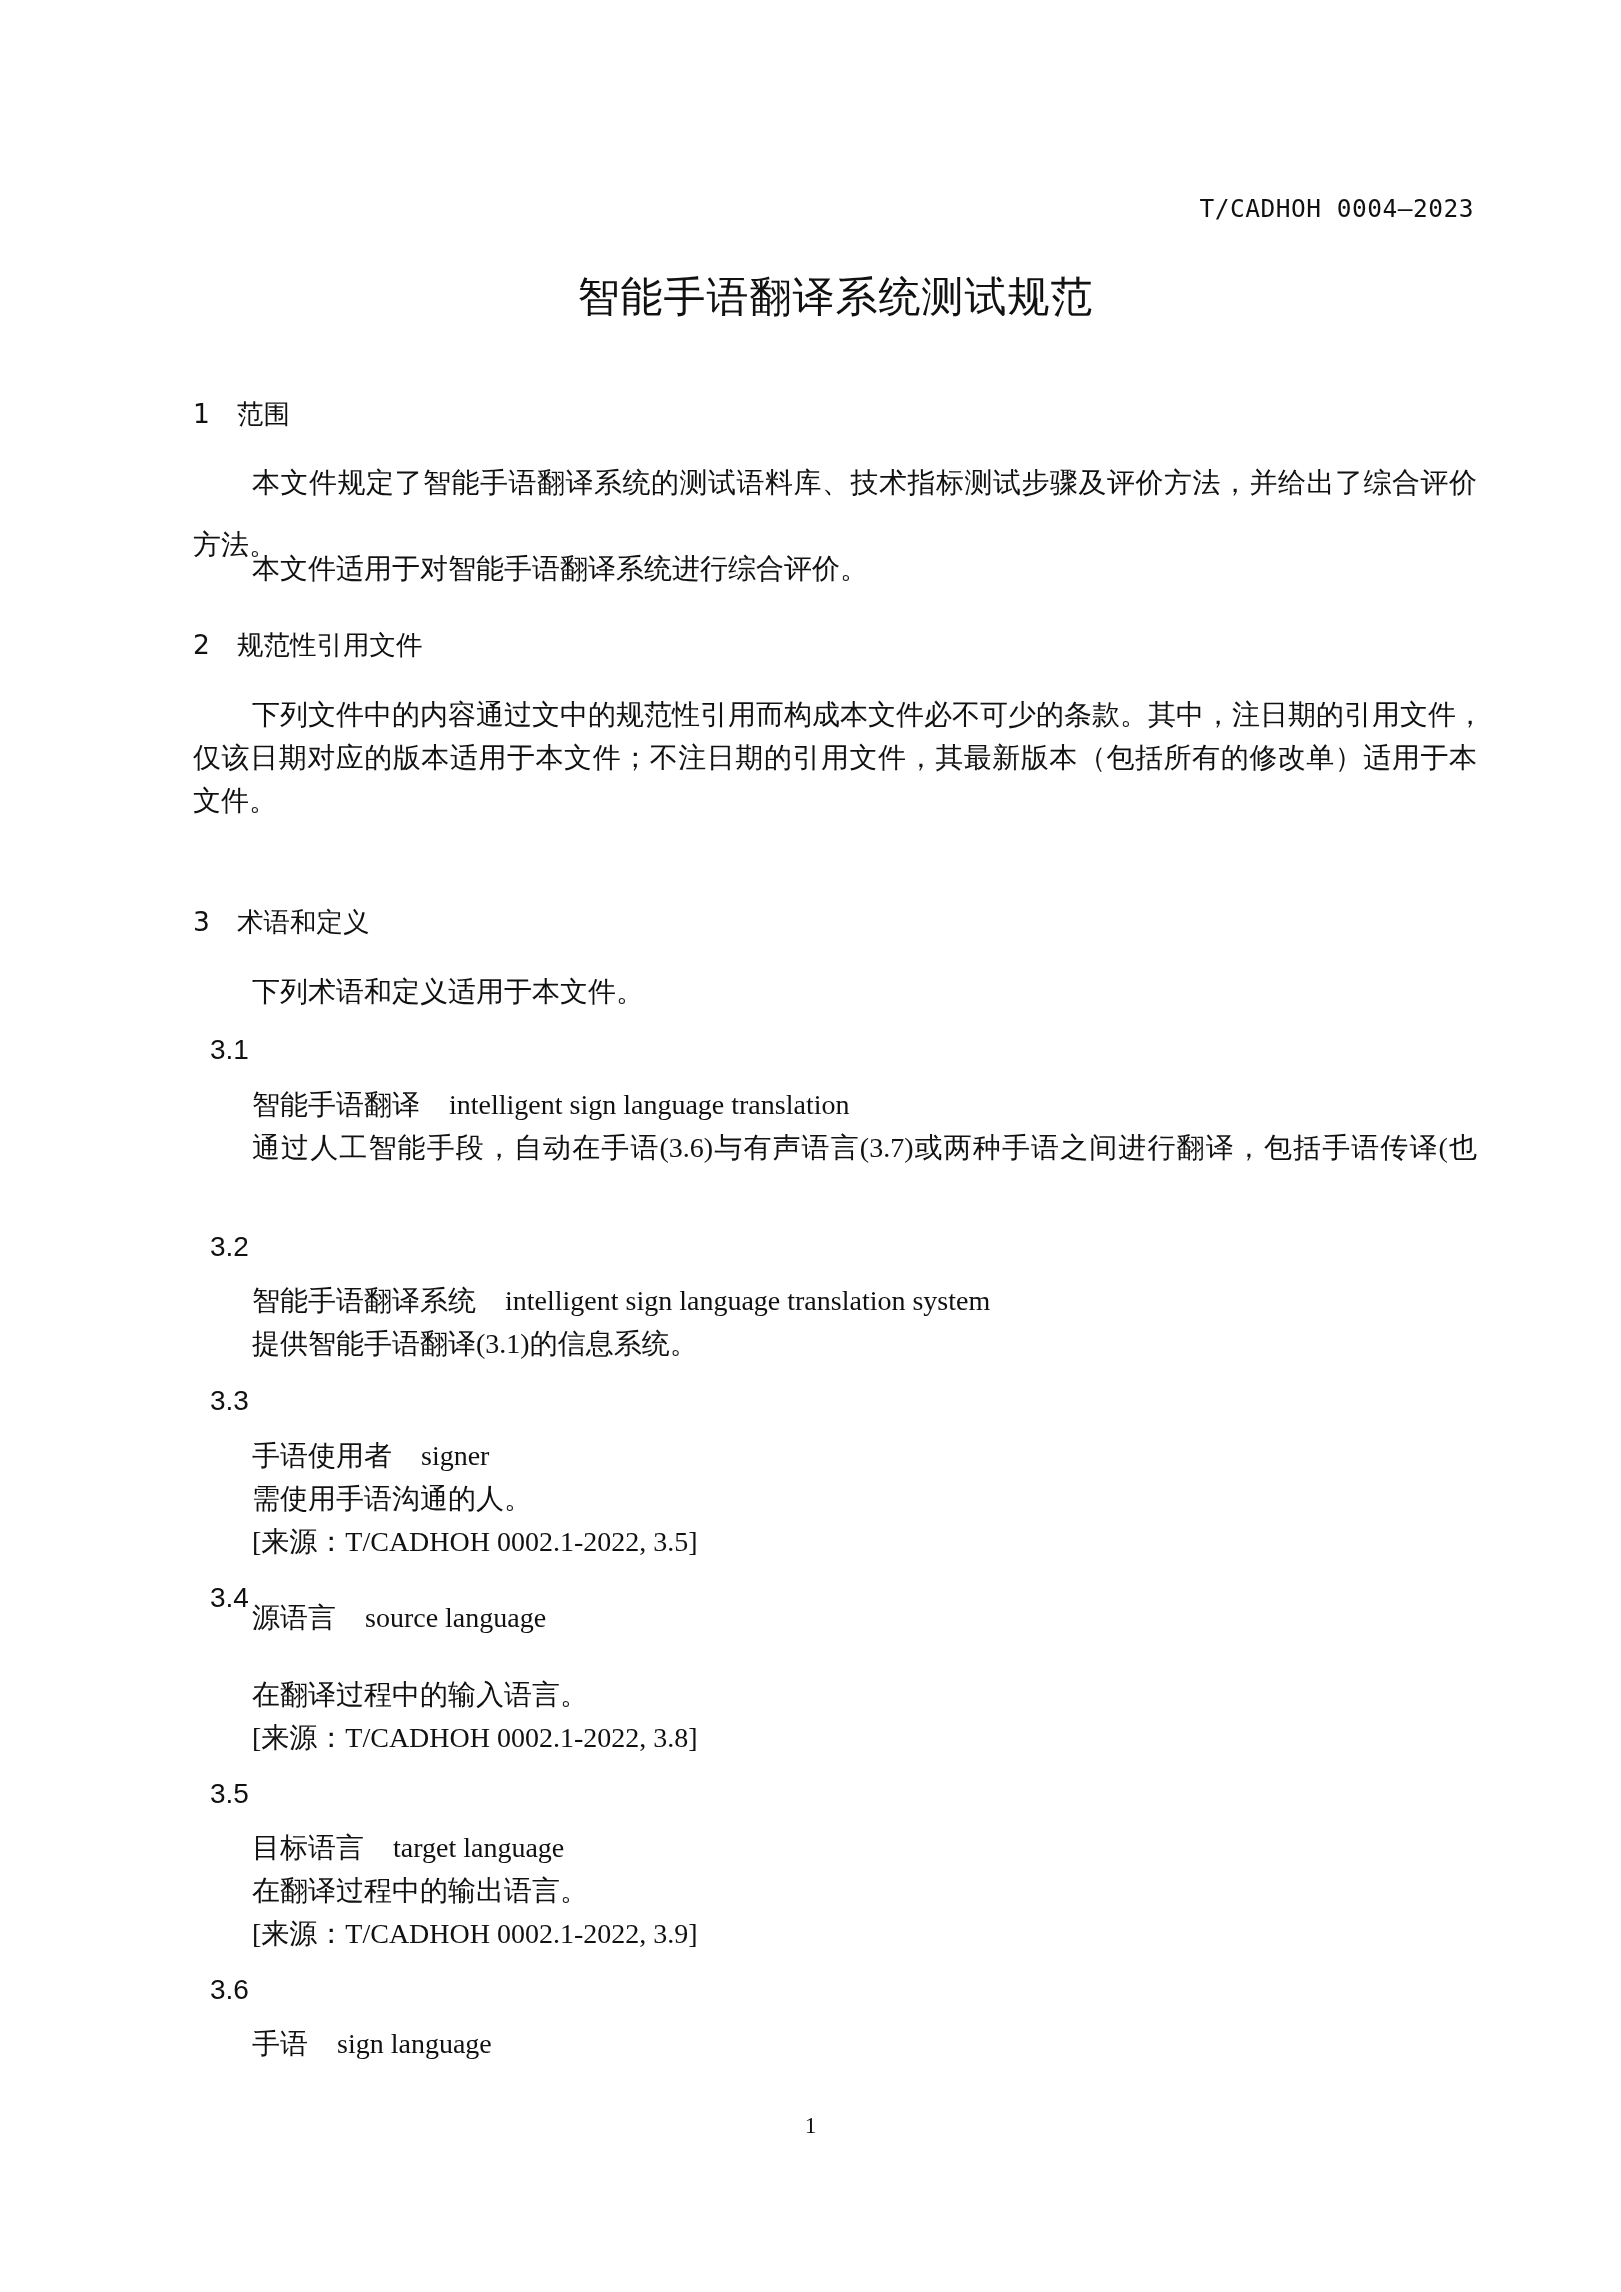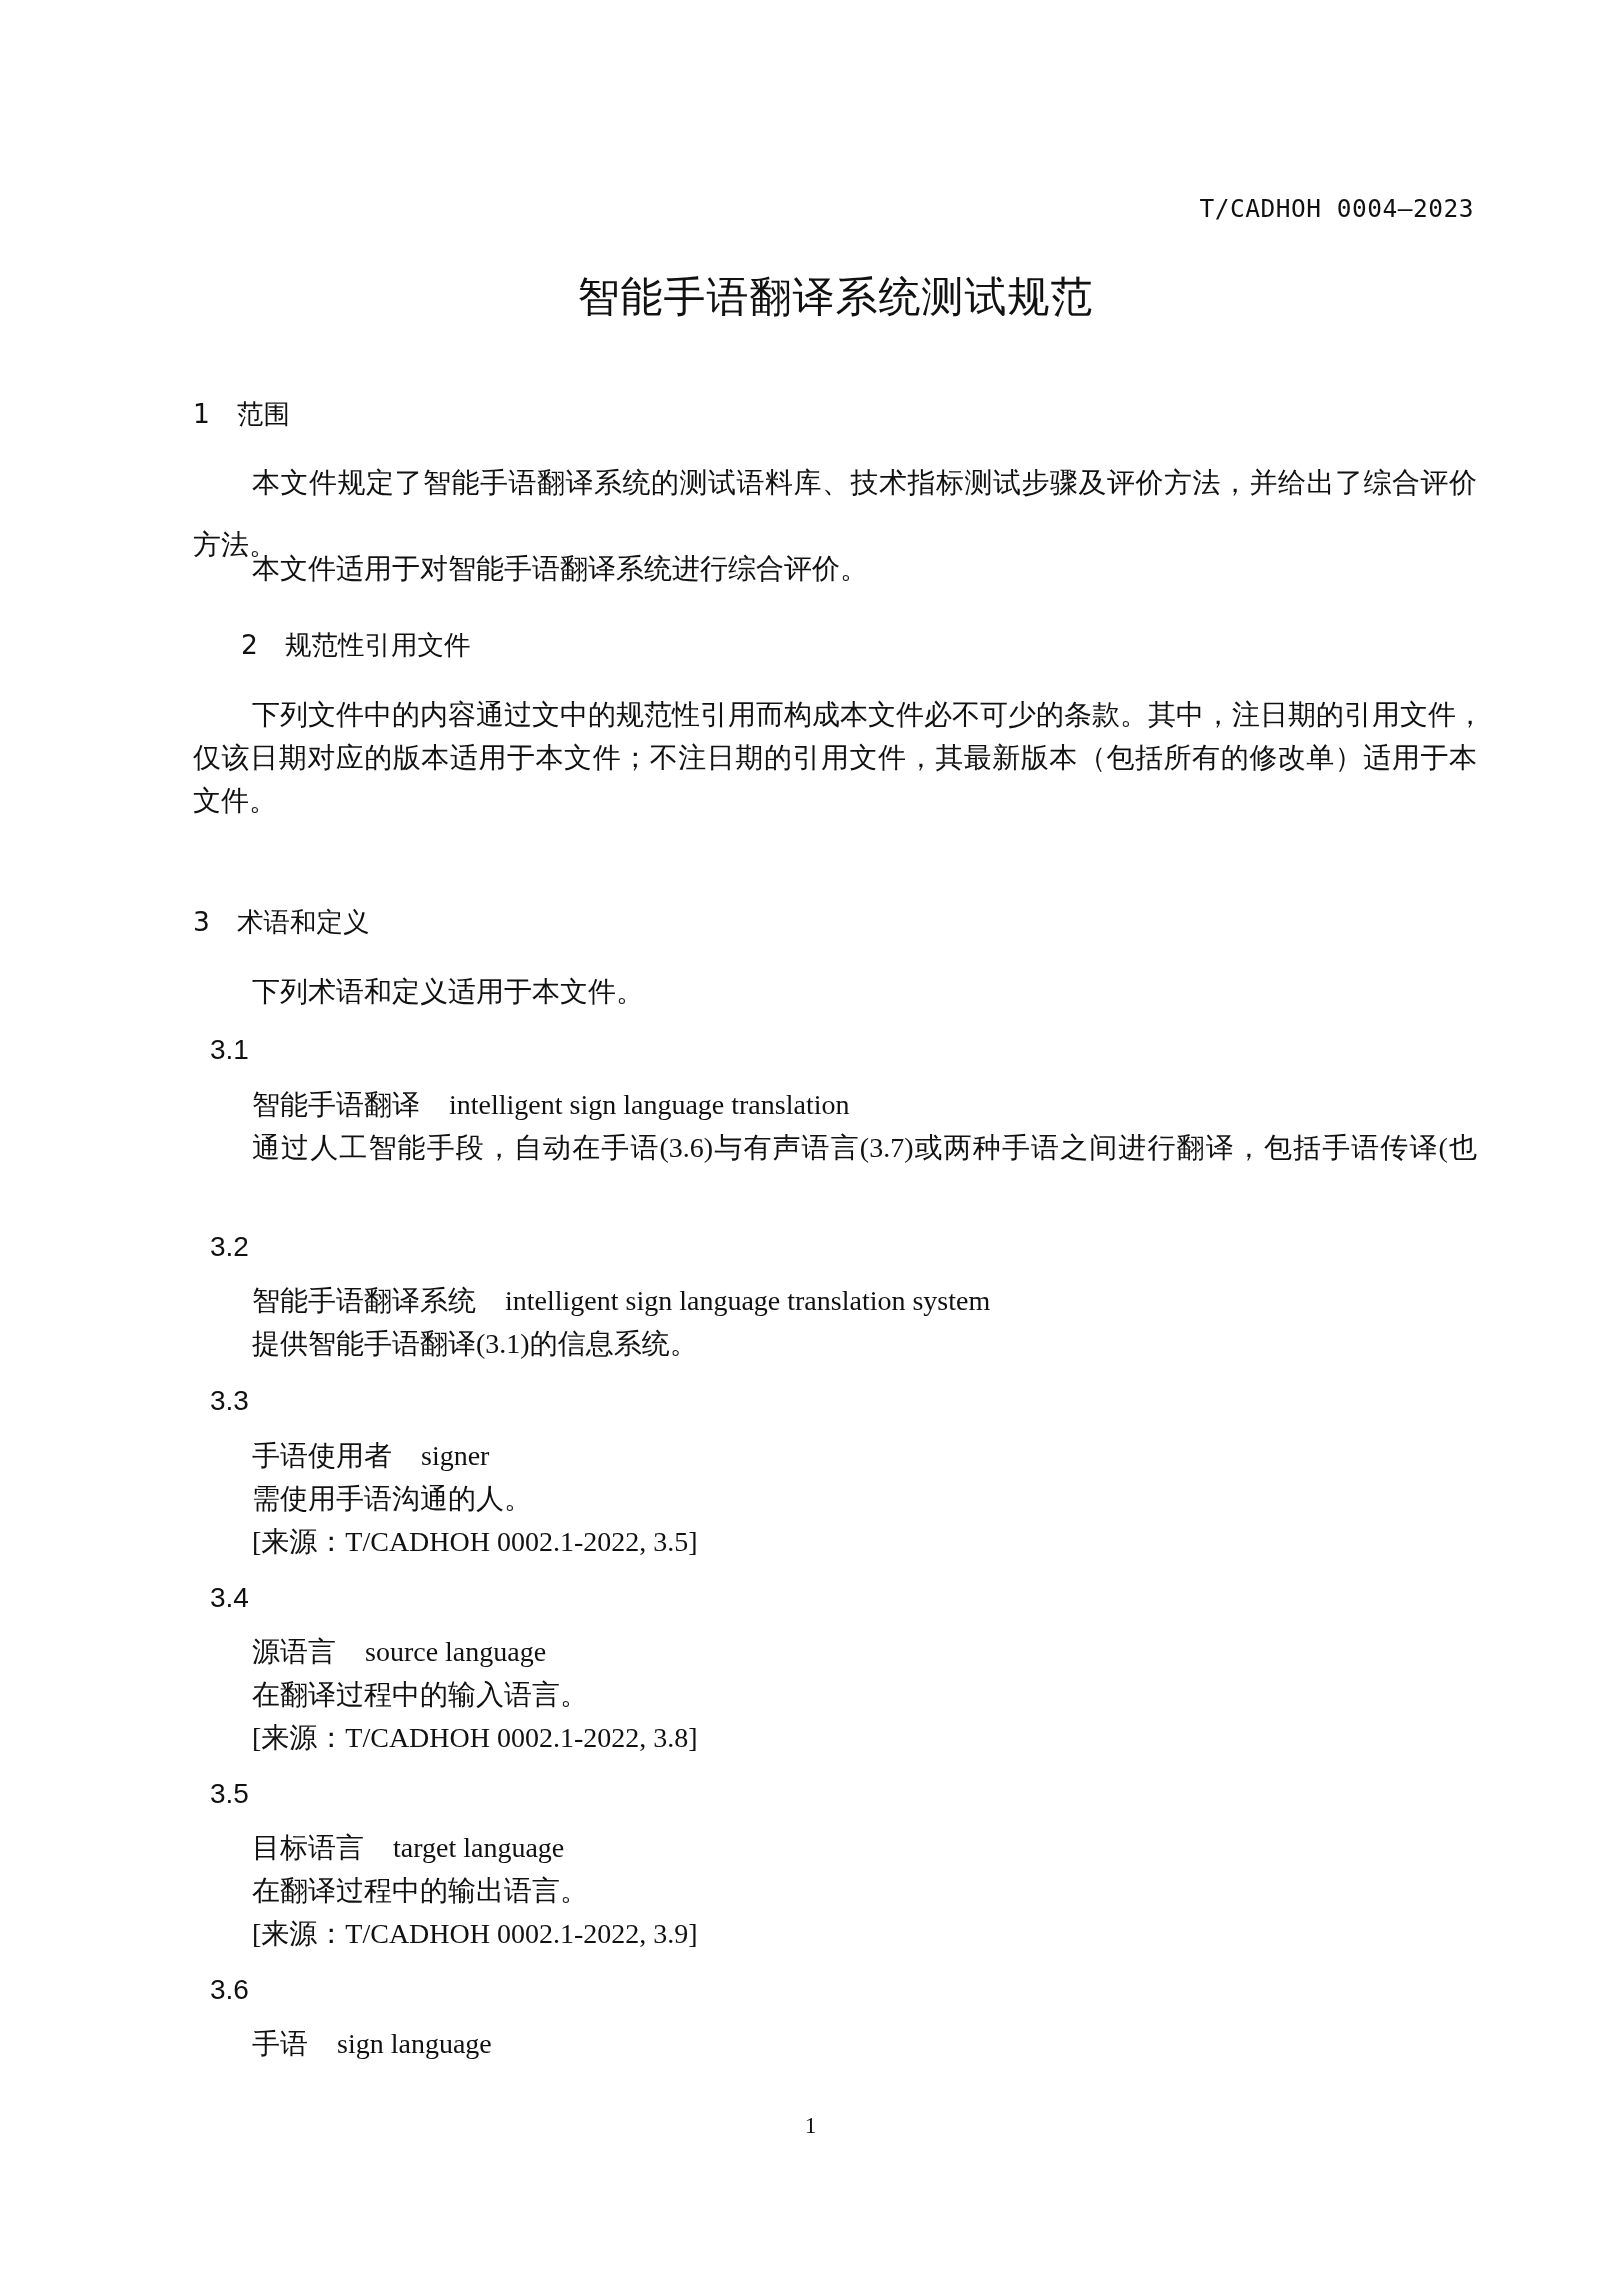--- a/index.html
+++ b/index.html
@@ -47,21 +47,21 @@
   <div class="std-code">T/CADHOH 0004—2023</div>
   <div class="doc-title">智能手语翻译系统测试规范</div>
 
   <div class="abs h1" style="top:396px;">
     <span class="num">1</span><span>范围</span>
   </div>
   <div class="abs p ind" style="top:464px; width:1225px; text-align:justify; text-align-last:justify;">本文件规定了智能手语翻译系统的测试语料库、技术指标测试步骤及评价方法，并给出了综合评价</div>
   <div class="abs p flush" style="top:526px;">方法。</div>
   <div class="abs p ind" style="top:550px;">本文件适用于对智能手语翻译系统进行综合评价。</div>
 
-  <div class="abs h1" style="top:627px;margin-left:48px;">
+  <div class="abs h1" style="top:627px;">
     <span class="num">2</span><span>规范性引用文件</span>
   </div>
   <div class="abs p flush justify" style="top:739px;">仅该日期对应的版本适用于本文件；不注日期的引用文件，其最新版本（包括所有的修改单）适用于本</div>
   <div class="abs p ind" style="top:696px; width:1225px; text-align:justify; text-align-last:justify;">下列文件中的内容通过文中的规范性引用而构成本文件必不可少的条款。其中，注日期的引用文件，</div>
   <div class="abs p flush" style="top:782px;">文件。</div>
 
   <div class="abs h1" style="top:904px;">
     <span class="num">3</span><span>术语和定义</span>
   </div>
   <div class="abs p ind" style="top:973px;">下列术语和定义适用于本文件。</div>
@@ -79,21 +79,21 @@
   <div class="abs p ind" style="top:1325px;">提供智能手语翻译(3.1)的信息系统。</div>
 
   <div class="abs sub" style="top:1385px;">3.3</div>
   <div class="abs p ind" style="top:1437px;">
     <span>手语使用者</span><span class="term-en">signer</span>
   </div>
   <div class="abs p ind" style="top:1480px;">需使用手语沟通的人。</div>
   <div class="abs p ind" style="top:1523px;">[来源：T/CADHOH 0002.1-2022, 3.5]</div>
 
   <div class="abs sub" style="top:1582px;">3.4</div>
-  <div class="abs p ind" style="top:1633px;text-align:center;">
+  <div class="abs p ind" style="top:1599px;text-align:center;">
     <span>源语言</span><span class="term-en">source language</span>
   </div>
   <div class="abs p ind" style="top:1676px;">在翻译过程中的输入语言。</div>
   <div class="abs p ind" style="top:1719px;">[来源：T/CADHOH 0002.1-2022, 3.8]</div>
 
   <div class="abs sub" style="top:1778px;">3.5</div>
   <div class="abs p ind" style="top:1829px;">
     <span>目标语言</span><span class="term-en">target language</span>
   </div>
   <div class="abs p ind" style="top:1872px;">在翻译过程中的输出语言。</div>

